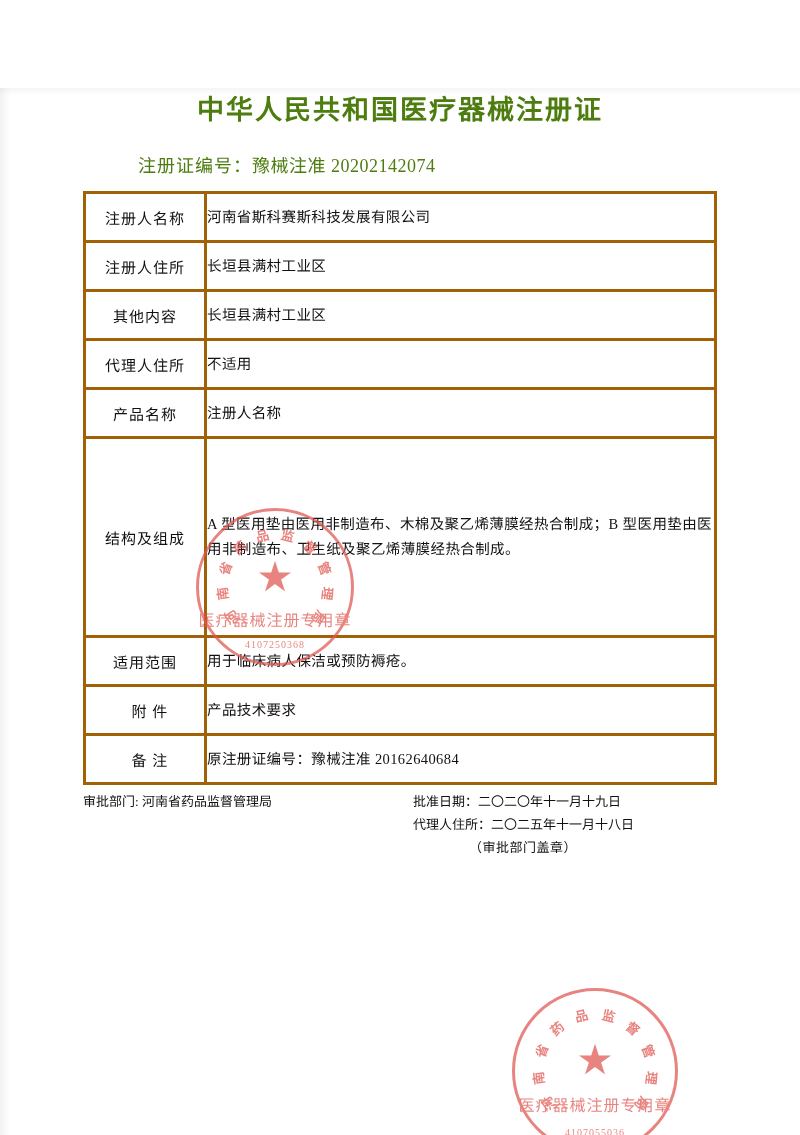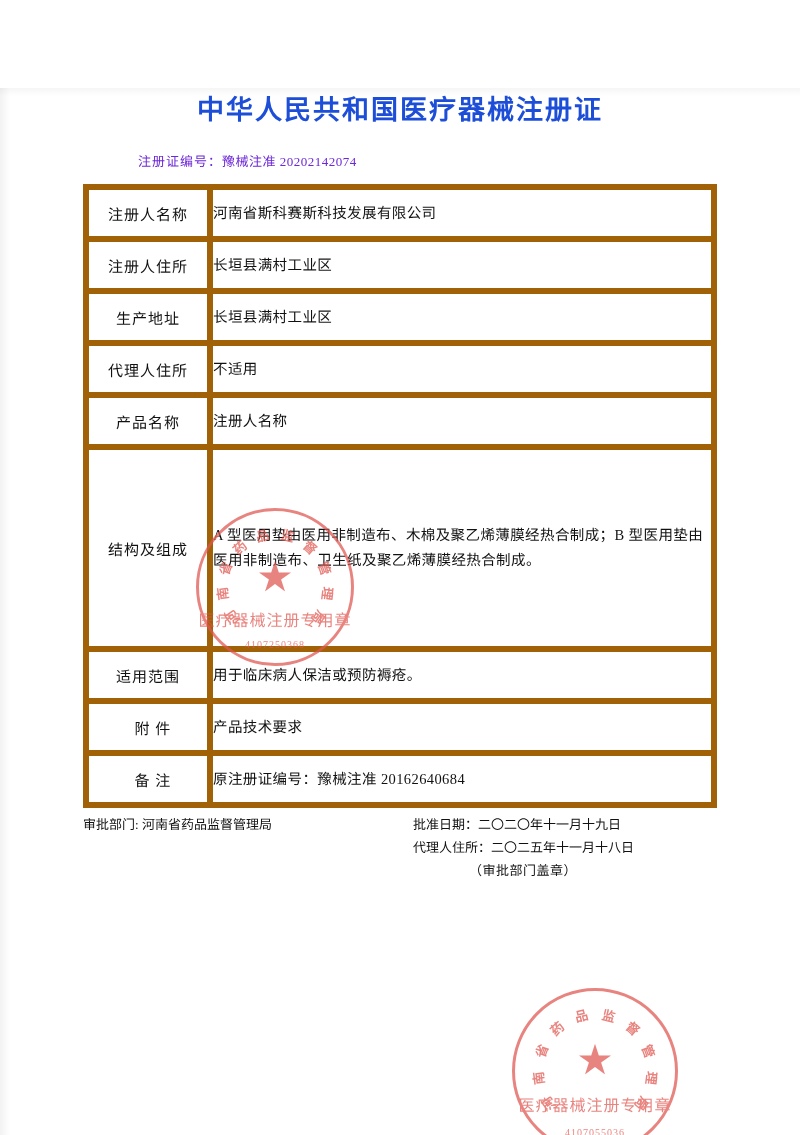--- a/index.html
+++ b/index.html
@@ -22,45 +22,45 @@
     height: 1135px;
     box-sizing: border-box;
   }
 
   .doc-title {
     text-align: center;
     font-size: 27px;
     font-weight: bold;
     letter-spacing: 2px;
     margin-top: 88px;
-    color: #1d4ed8;
+    color: #4d7c0f;
     font-family: "Liberation Serif", "DejaVu Serif", serif;
   }
 
   .cert-no-line {
     margin-top: 24px;
     margin-left: 138px;
-    font-size: 13px;
+    font-size: 18px;
     letter-spacing: 0.5px;
-    color: #6d28d9;
+    color: #4d7c0f;
   }
   .cert-no-line .label { letter-spacing: 1px; }
   .cert-no-line .value { letter-spacing: 0.5px; }
 
   table.cert {
     position: relative;
     margin: 14px auto 0 auto;
     width: 634px;
     border-collapse: collapse;
     table-layout: fixed;
     font-size: 14.5px;
     z-index: 2;
   }
   table.cert td {
-    border: 6px solid #a16207;
+    border: 3px solid #a16207;
     padding: 0;
     vertical-align: middle;
   }
   td.key {
     width: 118px;
     text-align: center;
     font-size: 15px;
     letter-spacing: 1px;
     padding: 6px 4px;
     color: #111;
@@ -214,21 +214,21 @@
     <tbody>
       <tr class="r1">
         <td class="key">注册人名称</td>
         <td class="val">河南省斯科赛斯科技发展有限公司</td>
       </tr>
       <tr class="r2">
         <td class="key">注册人住所</td>
         <td class="val">长垣县满村工业区</td>
       </tr>
       <tr class="r3">
-        <td class="key">生产地址</td>
+        <td class="key">其他内容</td>
         <td class="val">长垣县满村工业区</td>
       </tr>
       <tr class="r5">
         <td class="key">代理人住所</td>
         <td class="val">不适用</td>
       </tr>
       <tr class="r6">
         <td class="key">产品名称</td>
         <td class="val">注册人名称</td>
       </tr>

